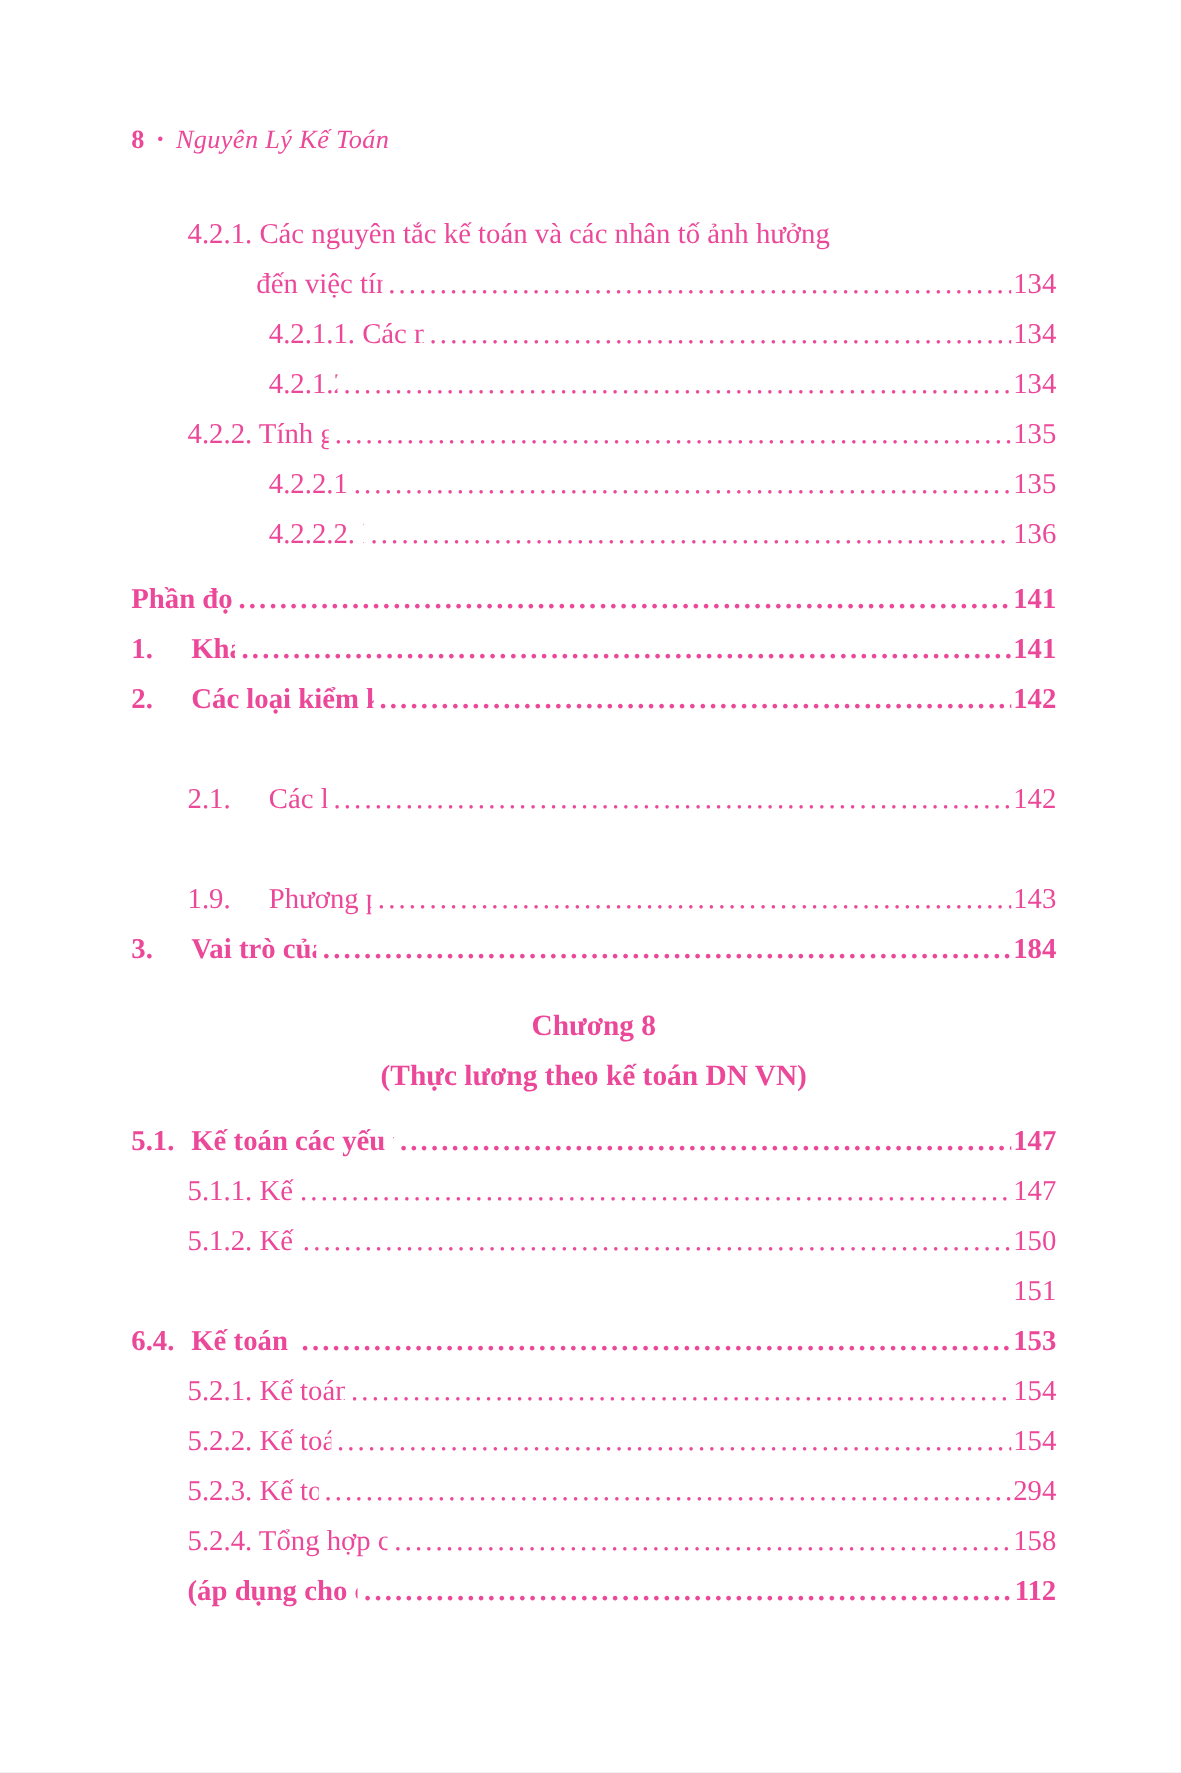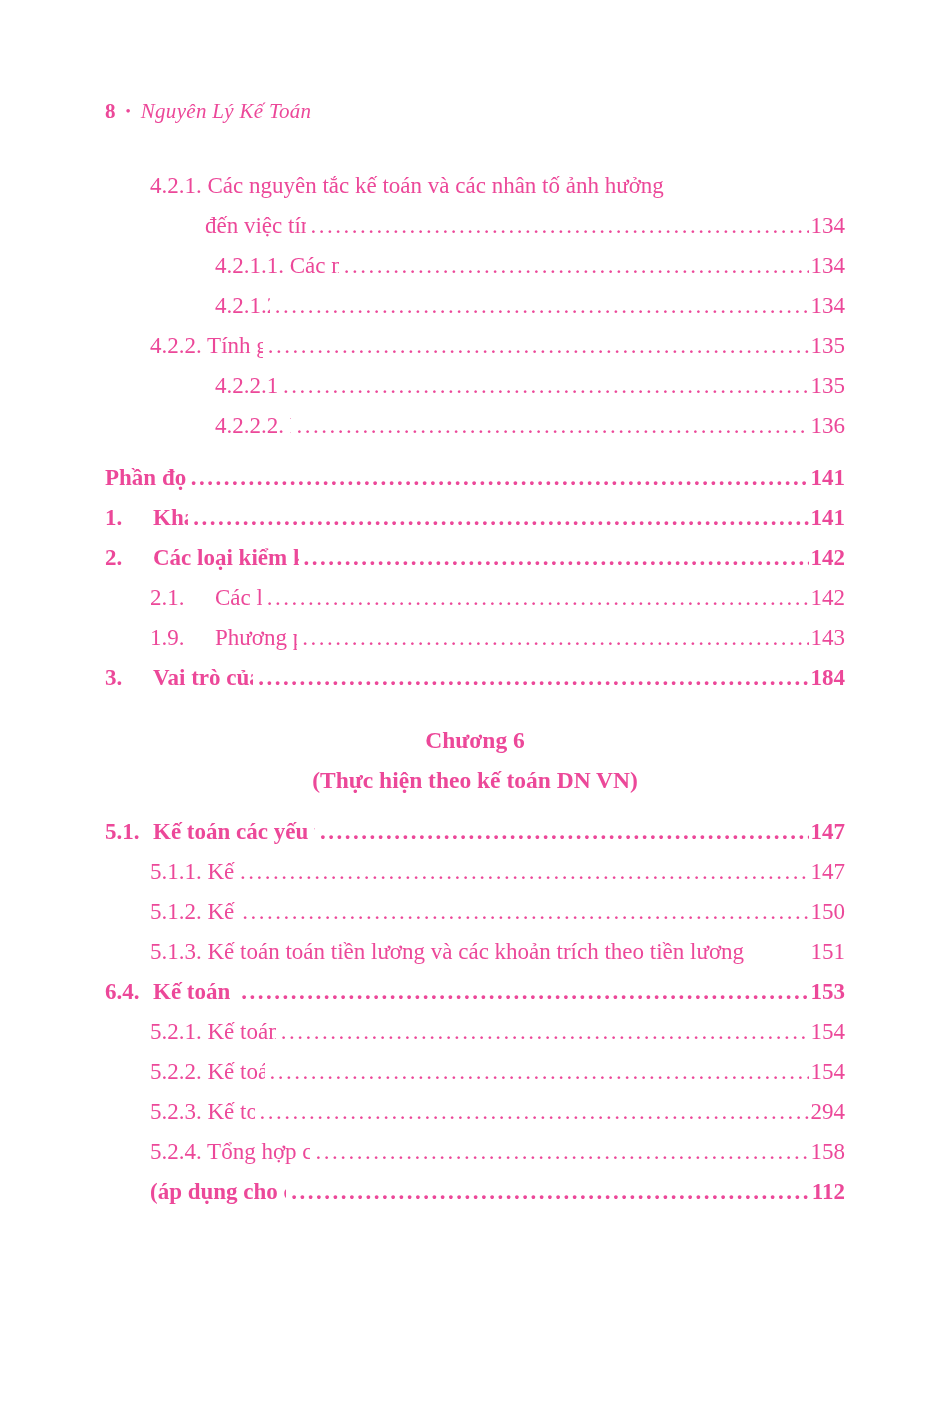--- a/index.html
+++ b/index.html
@@ -45,21 +45,21 @@
     white-space: nowrap;
   }
   .row.bold { font-weight: bold; }
   .indent-0 { margin-left: 0; }
   .indent-1 { margin-left: 45px; }
   .indent-2 { margin-left: 100px; }
   .indent-3 { margin-left: 110px; }
 
   .num { flex: 0 0 auto; display: inline-block; }
   .indent-0 > .num { min-width: 48px; }
-  .indent-1 > .num { min-width: 65px; }
+  .indent-1 > .num { min-width: 65px; margin-top: 40px; }
 
   .text { flex: 0 1 auto; overflow: hidden; }
 
   .leader {
     flex: 1 1 auto;
     overflow: hidden;
     white-space: nowrap;
     margin: 0 2px 0 5px;
     min-width: 0;
   }
@@ -160,43 +160,42 @@
         </div>
         <div class="row indent-0 bold">
           <span class="num">3.</span>
           <span class="text">Vai trò của kế toán trong kiểm kê </span>
           <span class="leader dots"></span>
           <span class="pagenum">184</span>
         </div>
       </section>
 
     <div class="chapter-heading">
-      <div class="ch-label">Chương 6</div>
-      <div class="ch-subtitle">(Thực hiện theo kế toán DN VN)</div>
+      <div class="ch-label">Chương 8</div>
+      <div class="ch-subtitle">(Thực lương theo kế toán DN VN)</div>
     </div>
 
     <section class="sec sec-ch5">
         <div class="row indent-0 bold">
           <span class="num">5.1.</span>
           <span class="text">Kế toán các yếu tố cơ bản của quá trình sản xuất kinh doanh </span>
           <span class="leader dots"></span>
           <span class="pagenum">147</span>
         </div>
         <div class="row indent-1">
           <span class="text">5.1.1. Kế toán tài sản cố định </span>
           <span class="leader dots"></span>
           <span class="pagenum">147</span>
         </div>
         <div class="row indent-1">
           <span class="text">5.1.2. Kế toán nguyên vật liệu </span>
           <span class="leader dots"></span>
           <span class="pagenum">150</span>
         </div>
         <div class="row indent-1">
-          <span class="text">5.1.3. Kế toán toán tiền lương và các khoản trích theo tiền lương</span>
           <span class="leader blank"></span>
           <span class="pagenum">151</span>
         </div>
         <div class="row indent-0 bold">
           <span class="num">6.4.</span>
           <span class="text">Kế toán quá trình sản xuất</span>
           <span class="leader dots"></span>
           <span class="pagenum">153</span>
         </div>
         <div class="row indent-1">

